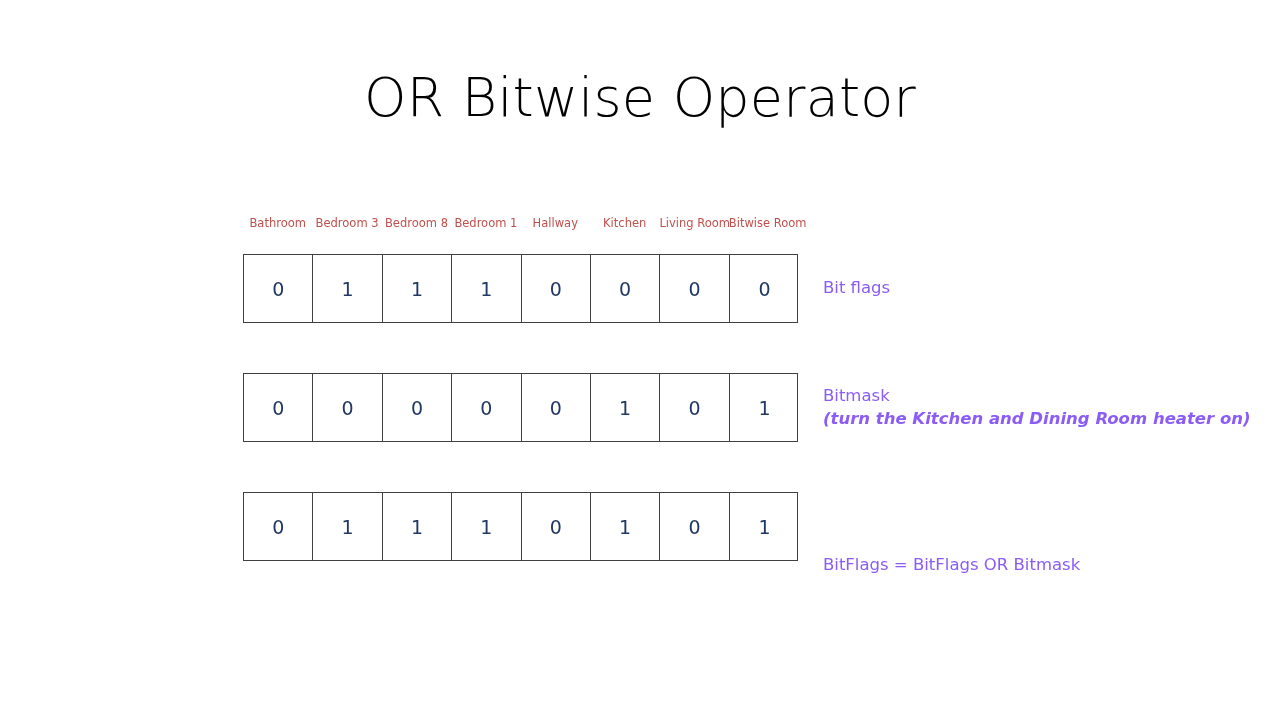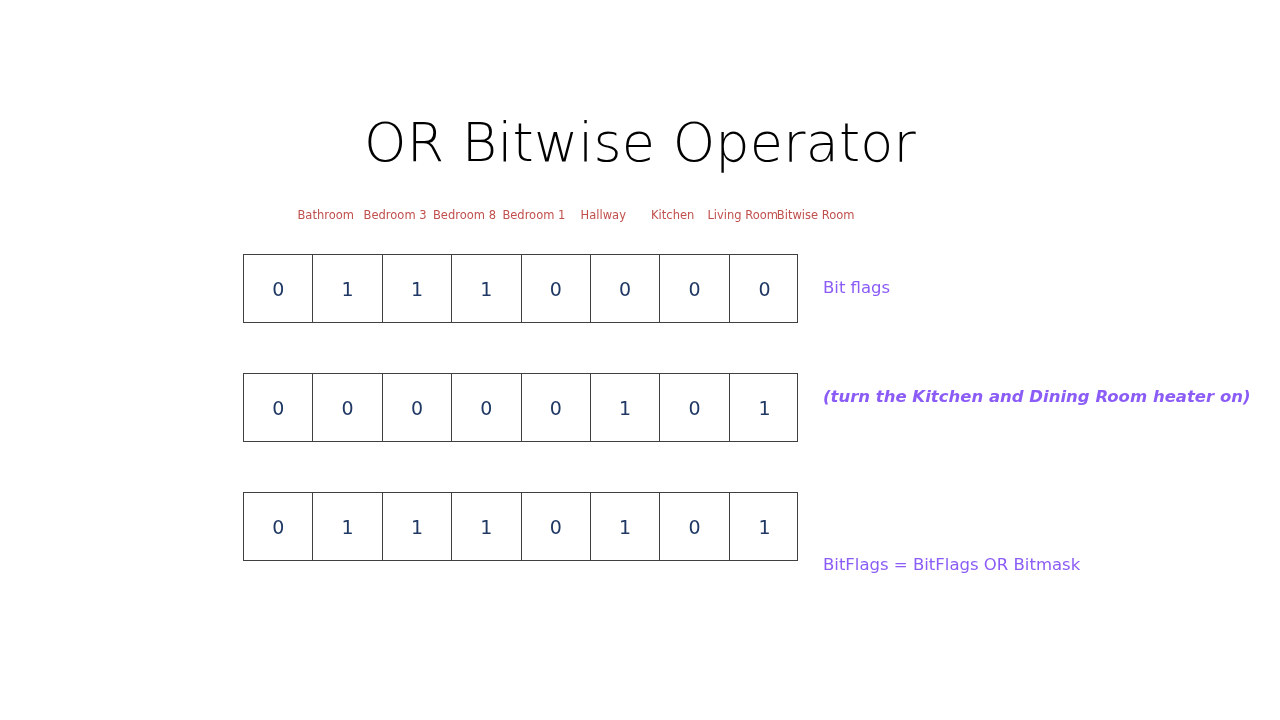--- a/index.html
+++ b/index.html
@@ -23,49 +23,47 @@
     top: 66px;
     width: 1280px;
     text-align: center;
     font-family: "DejaVu Sans", sans-serif;
     font-size: 54px;
     font-weight: 300;
     letter-spacing: 0.2px;
     color: #000000;
     line-height: 1.2;
     white-space: nowrap;
-    margin-top: 45px;
   }
 
   
   .diagram {
     position: absolute;
     left: 243px;
     top: 207px;
     width: 1000px;
   }
 
   
   .col-headers {
     position: relative;
     width: 555px;
     height: 26px;
   }
   .col-header {
     position: absolute;
-    top: 0;
+    top: 8px;
     width: 69.4px;
     text-align: center;
     font-family: "DejaVu Sans", sans-serif;
     font-size: 11.5px;
     font-weight: 400;
     color: #c0504d;
     white-space: nowrap;
     line-height: 16px;
-    margin-left: 48px;
   }
 
   
   .bit-row-wrap {
     position: absolute;
     left: 0;
   }
   .bit-row-wrap.row-0 { top: 47px; }
   .bit-row-wrap.row-1 { top: 166px; }
   .bit-row-wrap.row-2 { top: 285px; }
@@ -176,20 +174,21 @@
       <div class="bit-cell">0</div>
       <div class="bit-cell">1</div>
     </div>
   </div>
 
   <div class="row-label label-0">
     <span class="main">Bit flags</span>
   </div>
 
   <div class="row-label label-1">
+    <span class="main">Bitmask</span>
     <span class="sub">(turn the Kitchen and Dining Room heater on)</span>
   </div>
 
   <div class="row-label label-2">
     <span class="main">BitFlags = BitFlags OR Bitmask</span>
   </div>
 
 </div>
 
 </body></html>

